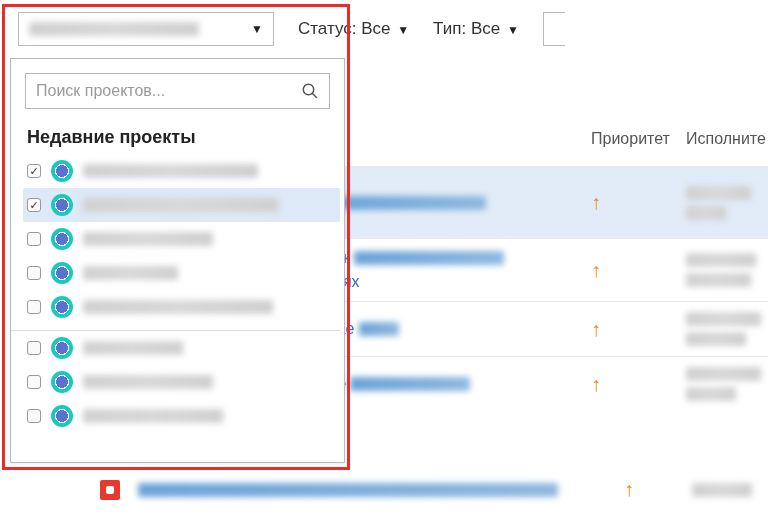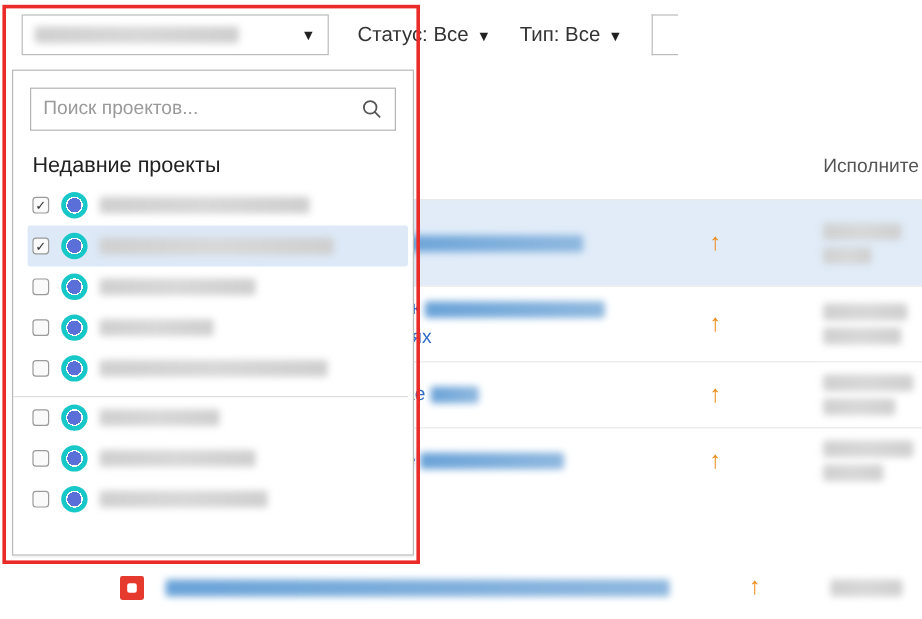--- a/index.html
+++ b/index.html
@@ -81,21 +81,21 @@
   .scroll-area {
     flex: 1;
     overflow-y: scroll;
     padding: 2px 4px 4px 12px;
   }
   .scroll-area::-webkit-scrollbar { width: 16px; }
   .scroll-area::-webkit-scrollbar-track { background: #f0f0f0; }
   .scroll-area::-webkit-scrollbar-thumb { background: #c4c4c4; }
 
   .group-label {
-    font-weight: normal;
+    font-weight: bold;
     font-size: 18px;
     color: #222;
     padding: 10px 4px 6px 4px;
   }
   .proj-row {
     display: flex;
     align-items: center;
     gap: 10px;
     padding: 6px 4px;
     border-radius: 2px;
@@ -189,20 +189,21 @@
   <div class="tb-filter">
     <span>Тип: Все</span>
     <span class="caret">▼</span>
   </div>
   <div class="tb-cut"></div>
 </div>
 
 <div class="bg-table">
   <div class="bg-head">
     <div class="col-name"></div>
+    <div class="col-pri">Приоритет</div>
     <div class="col-asg">Исполните</div>
   </div>
   <div id="bg-rows">
       <div class="bg-row highlight">
         <div class="col-name" style="display: flex; flex-direction: column; gap: 6px;">
           <div style="display: flex; gap: 4px; align-items: center;">
             <span class="blurred-blue" style="width: 160px;"></span>
           </div>
         </div>
         <div class="col-pri"><span class="pri-arrow">↑</span></div>

